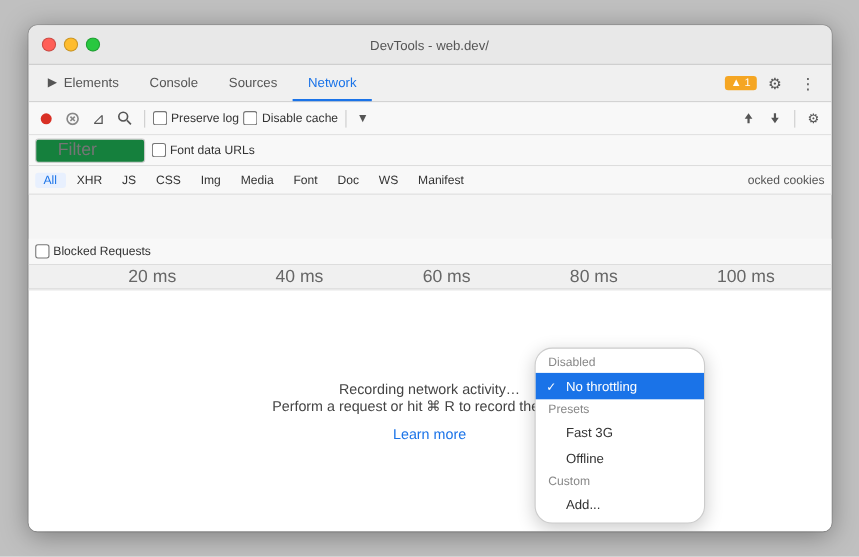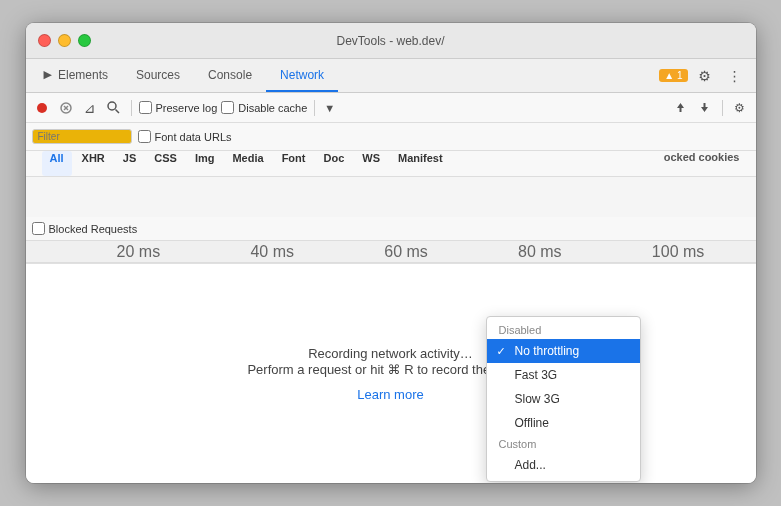--- a/index.html
+++ b/index.html
@@ -175,37 +175,37 @@
       display: flex;
       align-items: center;
       padding: 0 6px;
       gap: 6px;
       flex-shrink: 0;
     }
 
     .filter-input {
       border: 1px solid #ccc;
       border-radius: 3px;
-      padding: 1px 5px;
-      font-size: 10px;
+      padding: 1px 20px;
+      font-size: 16px;
       width: 100px;
       outline: none;
-      background: #eab308;
+      background: #15803d;
     }
 
     
     .type-tabs {
       background: #f8f8f8;
       border-bottom: 1px solid #ddd;
       height: 26px;
       display: flex;
-      padding: 0 16px;
+      align-items: center;
+      padding: 0 6px;
       gap: 2px;
       flex-shrink: 0;
-      font-weight: bold;
     }
 
     .type-tab {
       padding: 1px 8px;
       font-size: 11px;
       color: #333;
       cursor: pointer;
       border-radius: 3px;
       white-space: nowrap;
     }
@@ -281,21 +281,21 @@
     }
 
     
     .dropdown {
       position: absolute;
       top: 52px;
       left: 460px;
       width: 155px;
       background: white;
       border: 1px solid #ccc;
-      border-radius: 4px;
+      border-radius: 16px;
       box-shadow: 0 4px 16px rgba(0,0,0,0.2);
       z-index: 100;
       padding: 4px 0;
       font-size: 12px;
     }
 
     .dropdown-section-label {
       padding: 3px 12px;
       font-size: 11px;
       color: #888;
@@ -336,24 +336,24 @@
     <span class="titlebar-text">DevTools - web.dev/</span>
   </div>
 
   <div class="tabbar">
     <div class="tab-item">
 
       <span style="font-size:11px; margin-right:6px; color:#555;">▶</span>
       <span>Elements</span>
     </div>
     <div class="tab-item">
+      <span>Console</span>
+    </div>
+    <div class="tab-item">
       <span>Sources</span>
-    </div>
-    <div class="tab-item">
-      <span>Console</span>
     </div>
     <div class="tab-item active">
       <span>Network</span>
     </div>
 
     <div class="tabbar-right">
       <div class="badge">
         <span>▲ 1</span>
       </div>
       <div class="icon-btn">
@@ -473,25 +473,23 @@
     <p class="recording-text">Recording network activity…</p>
     <p class="request-text">Perform a request or hit ⌘ R to record the reload.</p>
     <a class="learn-more-link" href="#">Learn more</a>
 
     <div class="dropdown">
       <div class="dropdown-section-label">Disabled</div>
       <div class="dropdown-item selected">
         <span class="checkmark">✓</span>
         <span>No throttling</span>
       </div>
+      <div class="dropdown-section-label">Presets</div>
       <div class="dropdown-item">
         <span>Fast 3G</span>
-      </div>
-      <div class="dropdown-item">
-        <span>Slow 3G</span>
       </div>
       <div class="dropdown-item">
         <span>Offline</span>
       </div>
       <div class="dropdown-section-label">Custom</div>
       <div class="dropdown-item">
         <span>Add...</span>
       </div>
     </div>
   </div>

